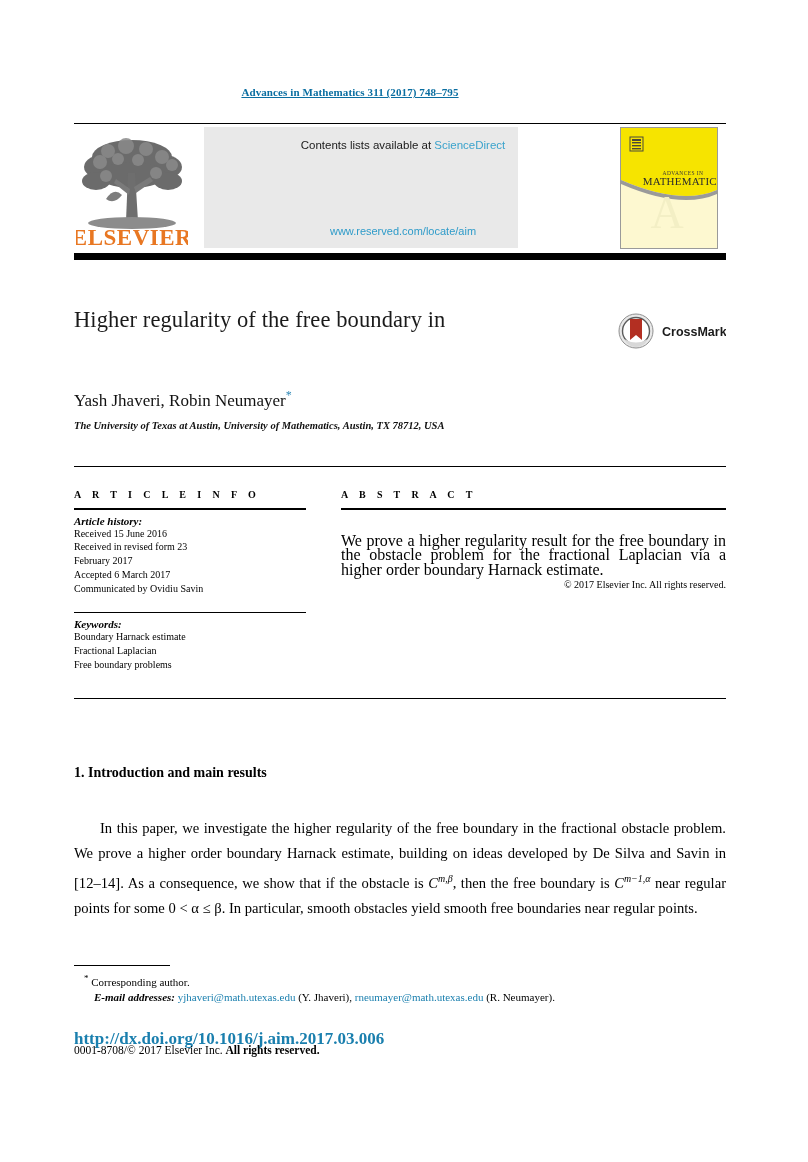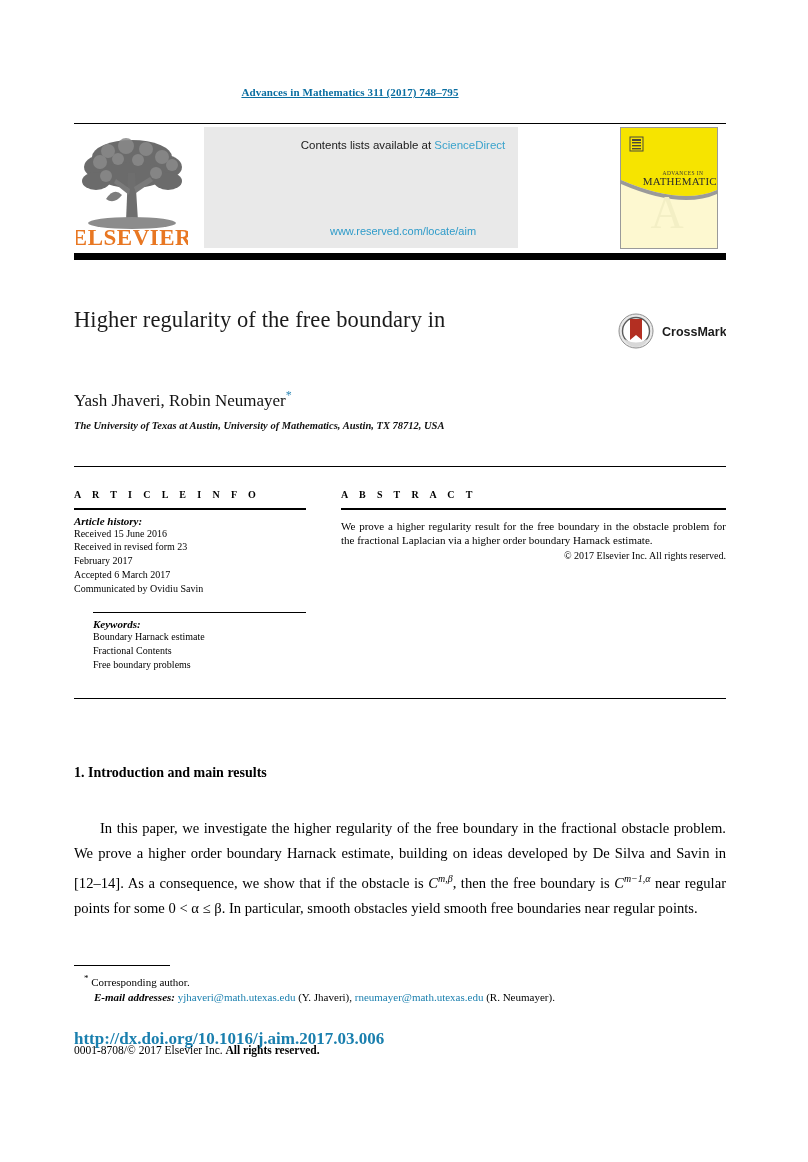--- a/index.html
+++ b/index.html
@@ -193,25 +193,25 @@
     font-size: 11px;
     font-style: italic;
     font-weight: bold;
     margin-top: 5px;
   }
   .hist-line, .kw-line {
     font-size: 10px;
     line-height: 13.8px;
     font-family: Liberation Serif, serif;
   }
-  .kw-block { margin-top: 16px; margin-left: 19px; }
+  .kw-block { margin-top: 16px; }
   .kw-block .hr-blk { margin-top: 0; }
   .abs-body {
-    margin-top: 9px;
-    font-size: 11px;
+    margin-top: 24px;
+    font-size: 16px;
     line-height: 14.6px;
     text-align: justify;
   }
   .abs-rights {
     margin-top: 2px;
     font-size: 10px;
     text-align: right;
   }
 
   .rule-thin-2 {
@@ -380,21 +380,21 @@
     <div class="hist-line">Received 15 June 2016</div>
     <div class="hist-line">Received in revised form 23</div>
     <div class="hist-line">February 2017</div>
     <div class="hist-line">Accepted 6 March 2017</div>
     <div class="hist-line">Communicated by Ovidiu Savin</div>
 
     <div class="kw-block">
       <div class="hr-blk"></div>
       <div class="kw-label">Keywords:</div>
       <div class="kw-line">Boundary Harnack estimate</div>
-      <div class="kw-line">Fractional Contents</div>
+      <div class="kw-line">Fractional Laplacian</div>
       <div class="kw-line">Free boundary problems</div>
     </div>
   </div>
 
   <div class="abs-col">
     <div class="sec-head">A B S T R A C T</div>
     <div class="hr-blk"></div>
     <div class="abs-body">We prove a higher regularity result for the free boundary in the obstacle problem for the fractional Laplacian via a higher order boundary Harnack estimate.</div>
     <div class="abs-rights">© 2017 Elsevier Inc. All rights reserved.</div>
   </div>

